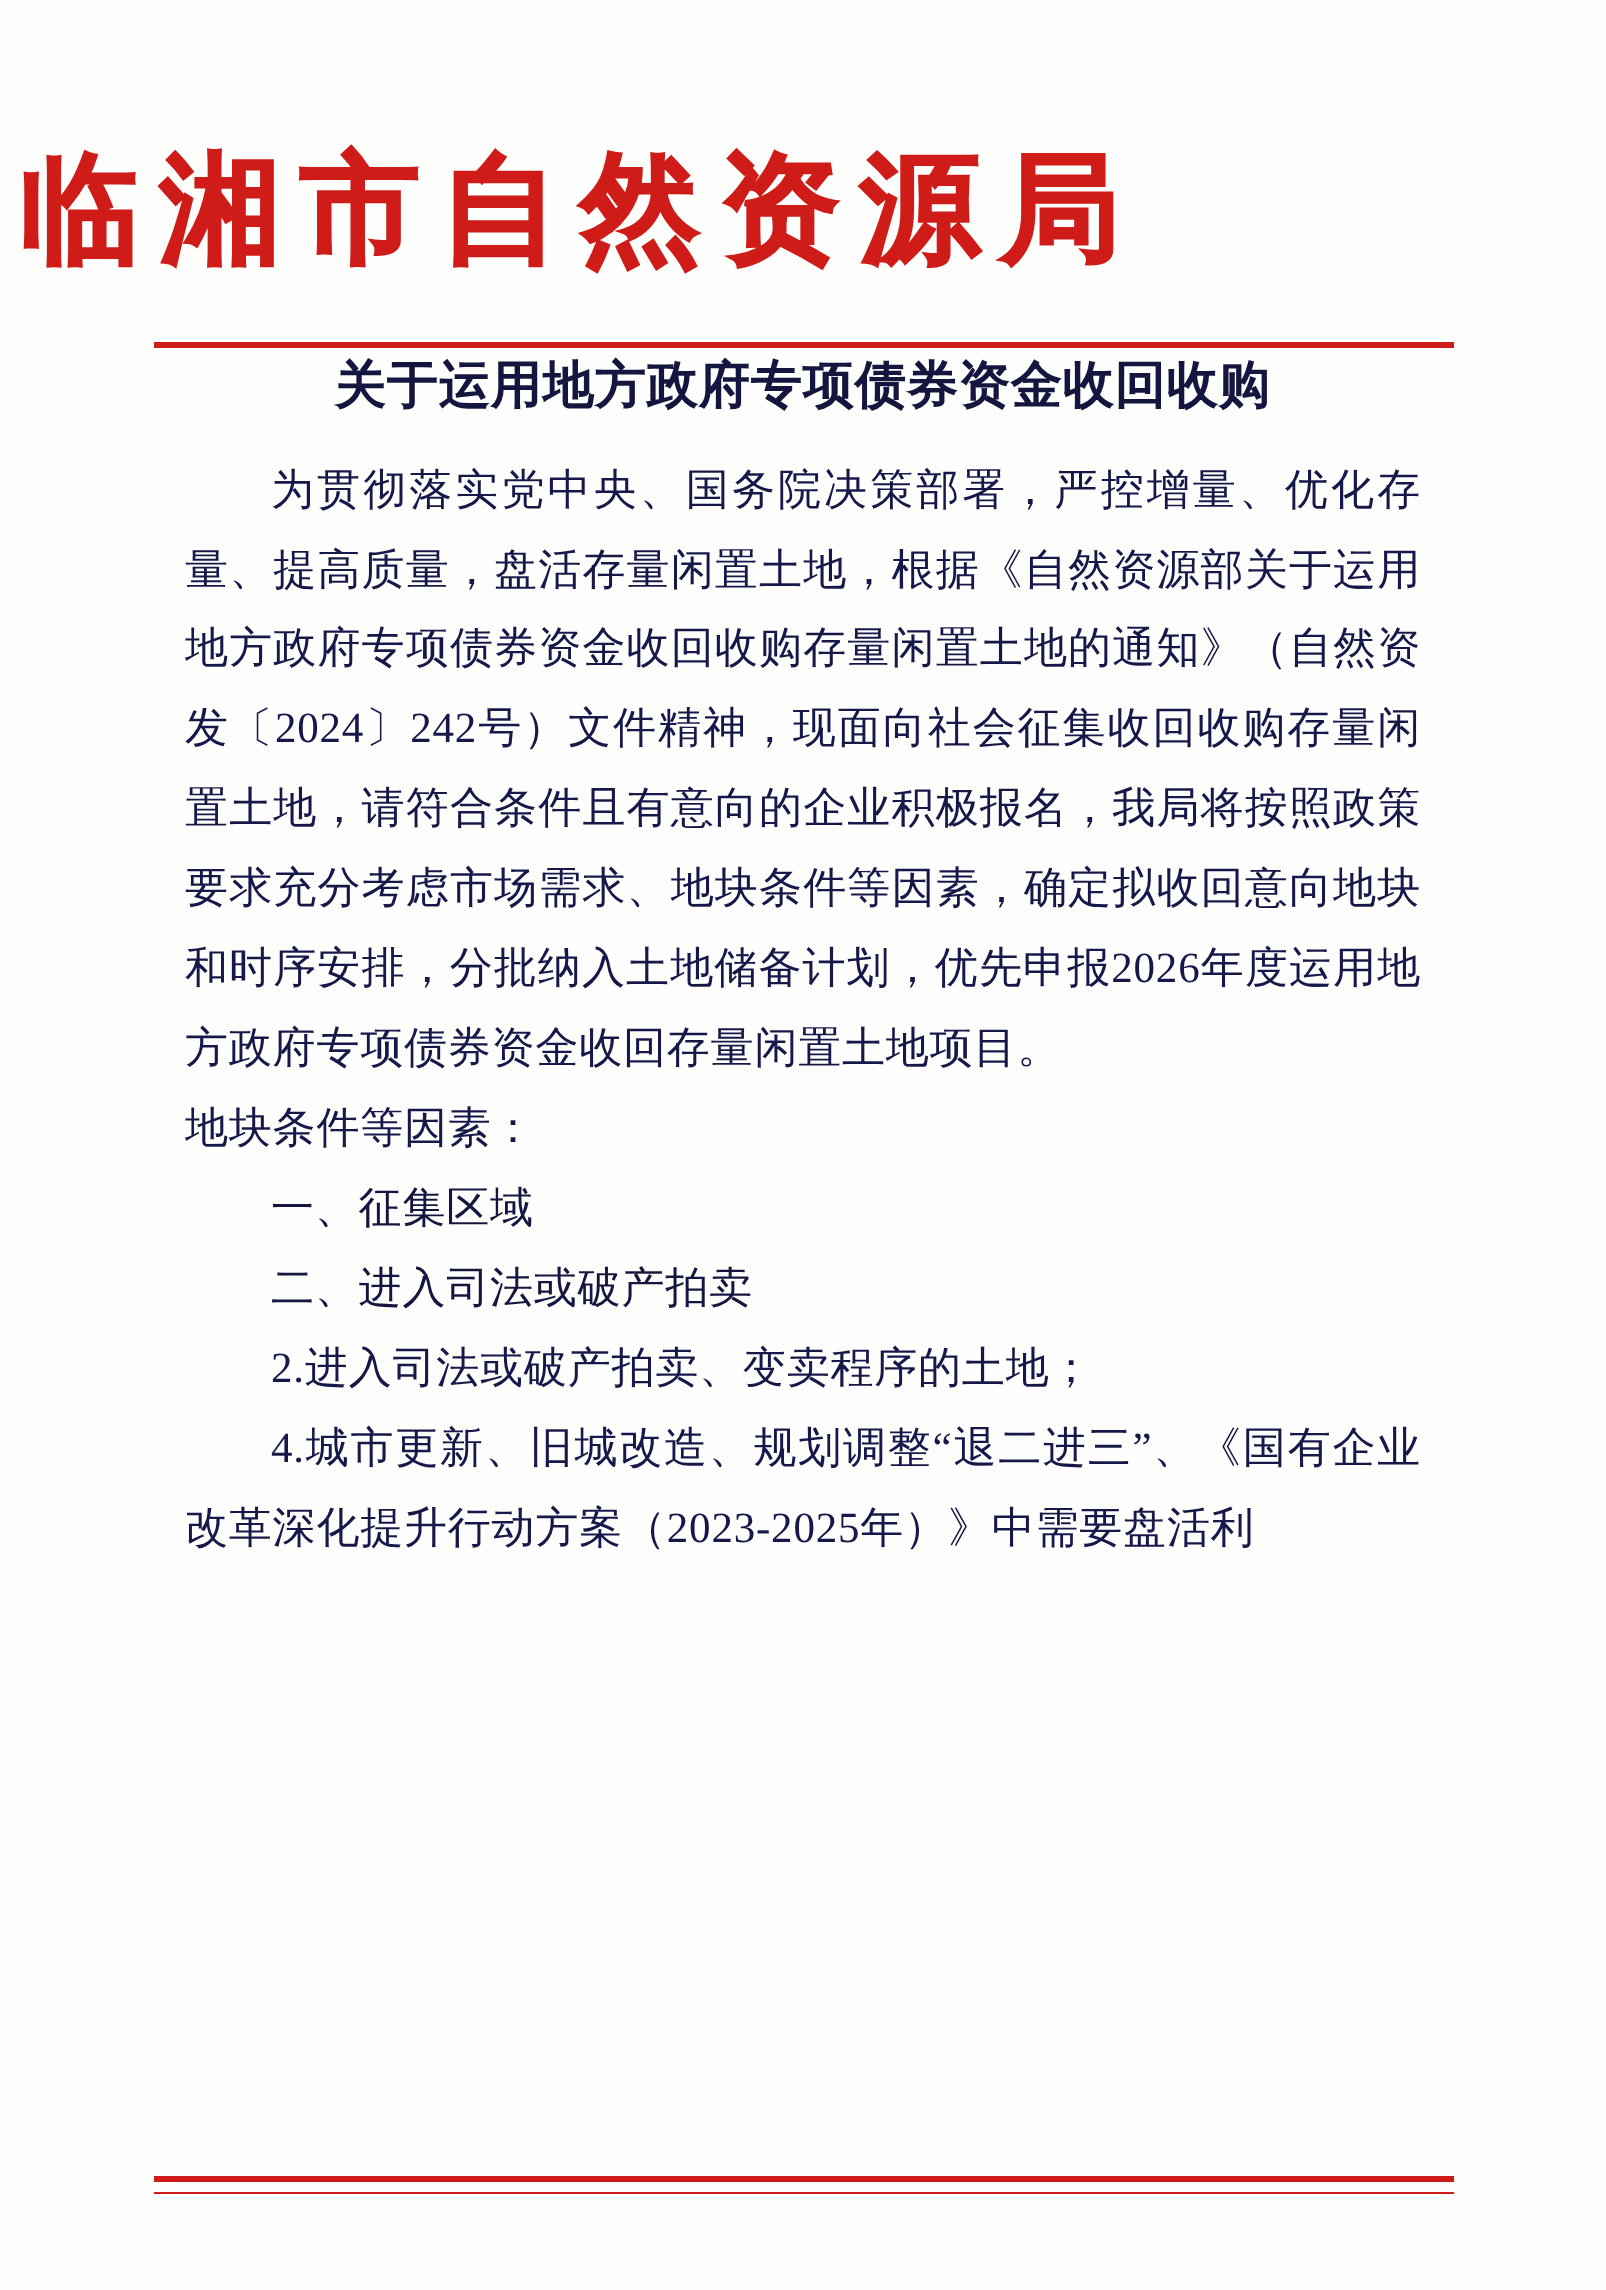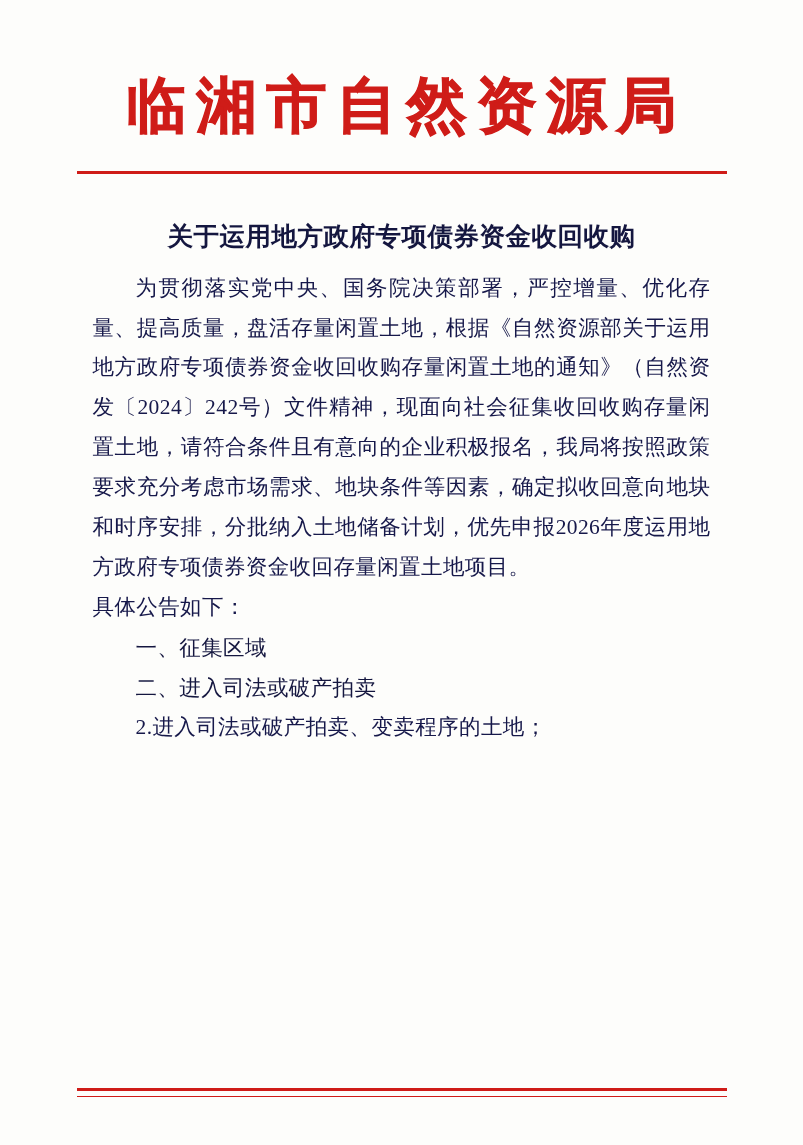--- a/index.html
+++ b/index.html
@@ -9,21 +9,20 @@
   }
   .page {
     position: relative;
     width: 803px;
     height: 1145px;
     background: #fdfdfb;
     font-family: "Liberation Serif", "DejaVu Serif", serif;
     overflow: hidden;
   }
   .masthead {
-    text-align: center;
     padding-top: 74px;
   }
   .masthead-title {
     color: #cf1c18;
     font-family: "DejaVu Serif", "Liberation Serif", serif;
     font-weight: bold;
     font-size: 60px;
     letter-spacing: 10px;
     line-height: 1.05;
     text-indent: 10px;
@@ -31,22 +30,21 @@
     -webkit-text-stroke: 1.1px #cf1c18;
   }
   .masthead-rule {
     width: 650px;
     height: 3px;
     background: #cf1c18;
     margin: 34px auto 0 auto;
   }
   .doc-body {
     width: 618px;
-    margin: 17px auto;
-    padding-top: 26px;
+    margin: 0 auto;
     color: #16184a;
   }
   .doc-title {
     text-align: center;
     font-family: "DejaVu Serif", "Liberation Serif", serif;
     font-weight: bold;
     font-size: 25.5px;
     line-height: 1.55;
     letter-spacing: 0.5px;
     color: #14163f;
@@ -103,26 +101,27 @@
 
   <div class="masthead">
     <div class="masthead-title">临湘市自然资源局</div>
     <div class="masthead-rule"></div>
   </div>
 
   <div class="doc-body">
     <div class="doc-title">关于运用地方政府专项债券资金收回收购</div>
 
     <p class="para indent first">为贯彻落实党中央、国务院决策部署，严控增量、优化存量、提高质量，盘活存量闲置土地，根据《自然资源部关于运用地方政府专项债券资金收回收购存量闲置土地的通知》（自然资发〔2024〕242号）文件精神，现面向社会征集收回收购存量闲置土地，请符合条件且有意向的企业积极报名，我局将按照政策要求充分考虑市场需求、地块条件等因素，确定拟收回意向地块和时序安排，分批纳入土地储备计划，优先申报2026年度运用地方政府专项债券资金收回存量闲置土地项目。</p>
-    <p class="para">具体公告如下：</p>
+    <p class="para">地块条件等因素：</p>
 
     <p class="heading">一、征集区域</p>
 
     <p class="heading">二、进入司法或破产拍卖</p>
     <p class="para indent">2.进入司法或破产拍卖、变卖程序的土地；</p>
+    <p class="para indent">4.城市更新、旧城改造、规划调整“退二进三”、《国有企业改革深化提升行动方案（2023-2025年）》中需要盘活利</p>
   </div>
 
   <div class="footer-rules">
     <div class="footer-rule-thick"></div>
     <div class="footer-rule-thin"></div>
   </div>
 
 </div>
 
 </body></html>

